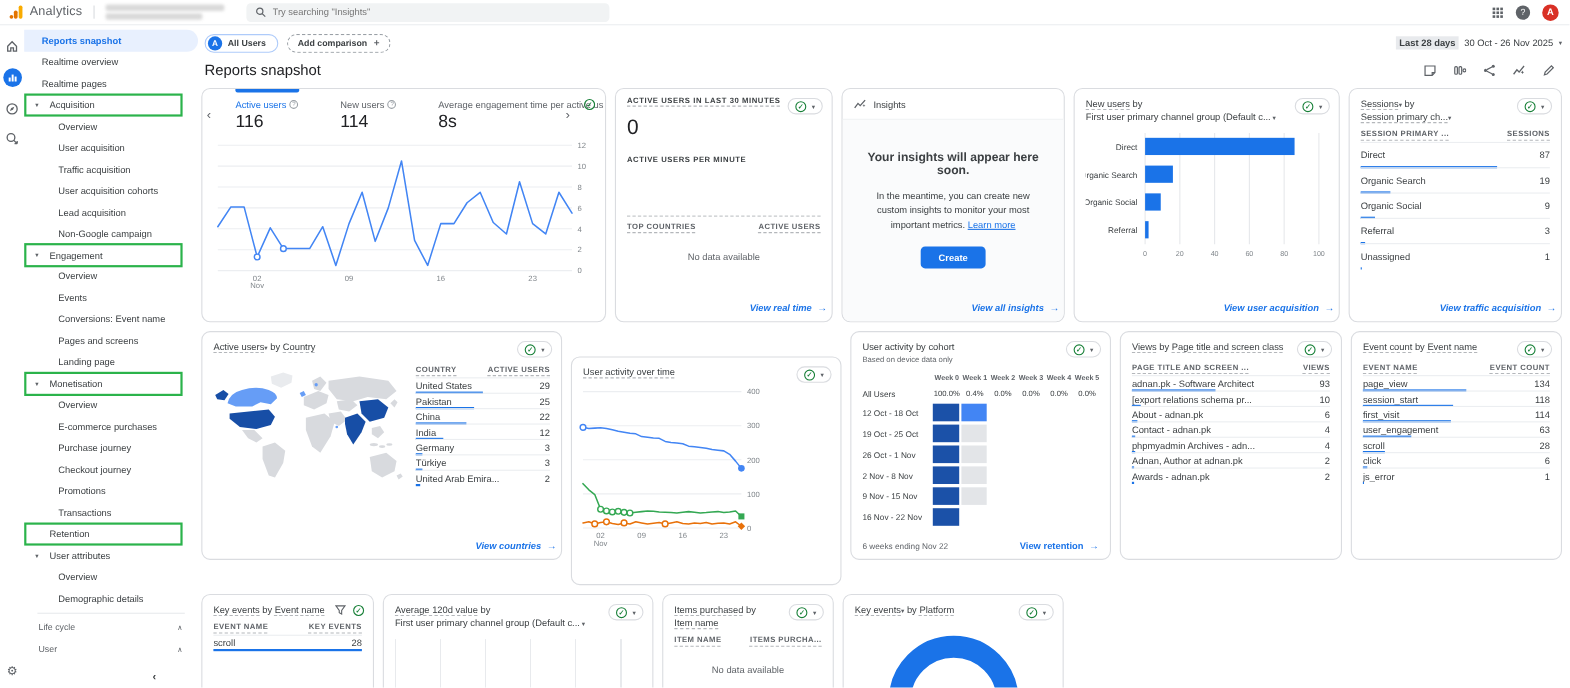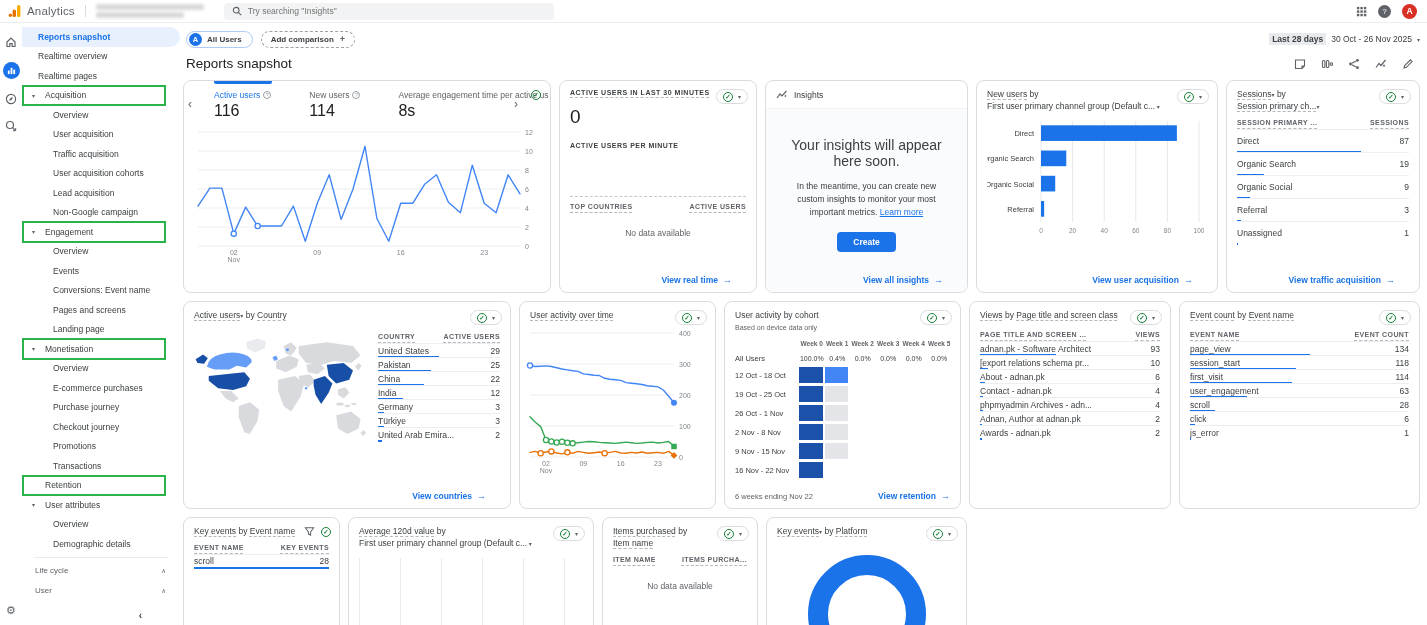--- a/index.html
+++ b/index.html
@@ -71,33 +71,33 @@
   .page-title { font-size:13.5px; font-weight:400; color:#202124; }
   .actions { margin-left:auto; display:flex; gap:15px; align-items:center; padding-right:6px; color:#5f6368; }
   .actions .act { display:flex; }
 
   
   .cards { display:flex; flex-direction:column; gap:8px; }
   .crow { display:flex; gap:8px; }
   .card { background:#fff; border:1px solid #dadce0; border-radius:8px; position:relative; overflow:hidden; }
   .r1 { height:213px; } .r2 { height:208px; } .r3 { height:158px; }
   .w-metrics{width:368px;} .w-rt{width:198px;} .w-ins{width:203px;} .w-nu{width:242px;} .w-sess{flex:1;}
-  .w-map{width:328px;} .w-act{width:197px;} .w-coh{width:237px;} .w-views{width:202px;} .w-ev{flex:1;}
+  .w-map{width:328px;} .w-act{width:246px;margin-top:23px;} .w-coh{width:237px;} .w-views{width:202px;} .w-ev{flex:1;}
   .w-ke{width:157px;} .w-avg{width:246px;} .w-items{width:156px;} .w-plat{width:201px;}
 
   .card-head { display:flex; align-items:flex-start; padding:8px 8px 0 10px; }
   .card-title { font-size:8.5px; color:#3c4043; line-height:1.4; }
   .du { text-decoration:underline dashed #b4b7bb 1px; text-underline-offset:2px; }
   .ttl-caps { font-size:7px; letter-spacing:.5px; color:#3c4043; font-weight:bold; }
   .badge { margin-left:auto; border:1px solid #dadce0; border-radius:9px; height:15px;
     padding:0 6px; display:flex; align-items:center; gap:5px; flex:0 0 auto; }
   .gcheck { width:10px; height:10px; border-radius:50%; border:1.2px solid var(--badge-green);
     color:var(--badge-green); font-size:6.5px; font-weight:bold; display:flex; align-items:center;
     justify-content:center; flex:0 0 auto; }
-  .card-foot { position:absolute; bottom:7px; right:24px; }
+  .card-foot { position:absolute; bottom:7px; right:4px;font-style:italic; }
   .flink { color:var(--accent-blue); font-size:8.5px; font-weight:bold; display:flex; gap:5px;
     align-items:center; text-decoration:none; cursor:pointer; }
   .arr { font-size:9px; }
 
   
   .tab-indicator { position:absolute; top:0; left:30px; width:58px; height:3px;
     background:var(--accent-blue); border-radius:0 0 2px 2px; }
   .nav-chev { position:absolute; background:none; border:none; color:#5f6368; font-size:12px; cursor:pointer; }
   .nav-chev.left { left:4px; top:16px; } .nav-chev.right { right:32px; top:16px; }
   .metric-tabs { display:flex; gap:38px; padding:9px 0 0 30px; }
@@ -124,21 +124,21 @@
   .trow { position:relative; display:flex; justify-content:space-between; align-items:center;
     height:14px; border-top:1px solid #eceef1; font-size:8.5px; color:#3c4043; }
   .trow.tall { height:23px; }
   .tlabel { white-space:nowrap; overflow:hidden; text-overflow:ellipsis; padding-right:8px; }
   .tbar { position:absolute; left:0; bottom:-1px; height:2px; background:var(--accent-blue); }
 
   
   .ins-head { display:flex; align-items:center; gap:6px; padding:8px 10px 7px; font-size:8.5px; color:#3c4043; }
   .ins-body { border-top:1px solid #f1f3f4; background:#fafbfc; height:100%; text-align:center;
     padding:28px 16px 0; }
-  .ins-headline { font-size:14px; font-weight:normal; color:#3c4043; }
+  .ins-headline { font-size:11px; font-weight:bold; color:#3c4043; }
   .ins-text { font-size:8.5px; color:#3c4043; line-height:1.5; margin-top:11px; }
   .ins-learn { color:var(--accent-blue); text-decoration:underline; cursor:pointer; }
   .create-btn { margin-top:14px; background:var(--accent-blue); color:#fff; border:none;
     border-radius:4px; font-size:8.5px; font-weight:bold; padding:5px 16px; cursor:pointer;
     font-family:"Liberation Sans",sans-serif; }
 
   
   .nu-chart { height:118px; margin:4px 10px 0 10px; }
   .act-body { display:flex; padding:0 4px 0 4px; }
   .act-chart { flex:1; height:148px; margin-top:2px; }

